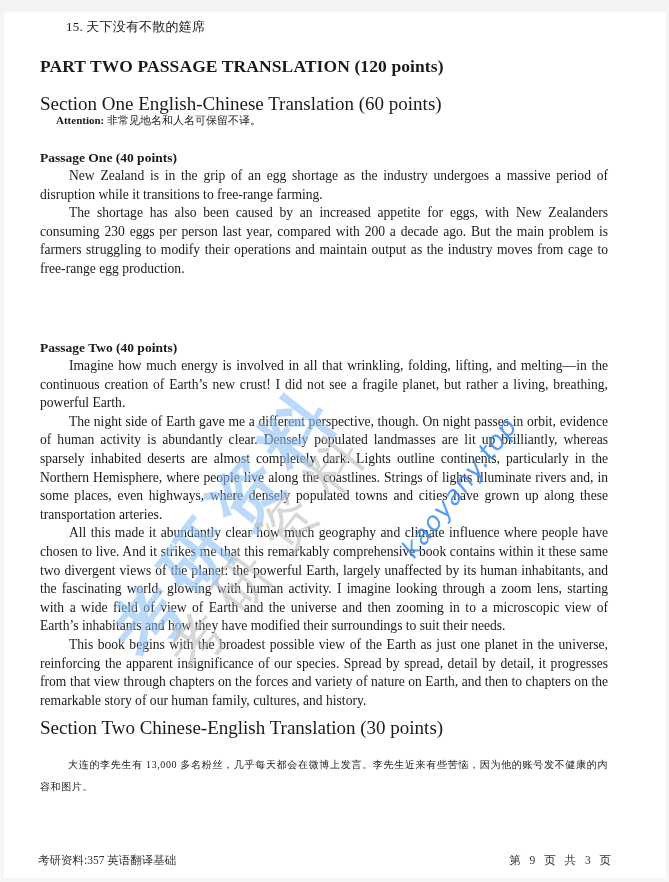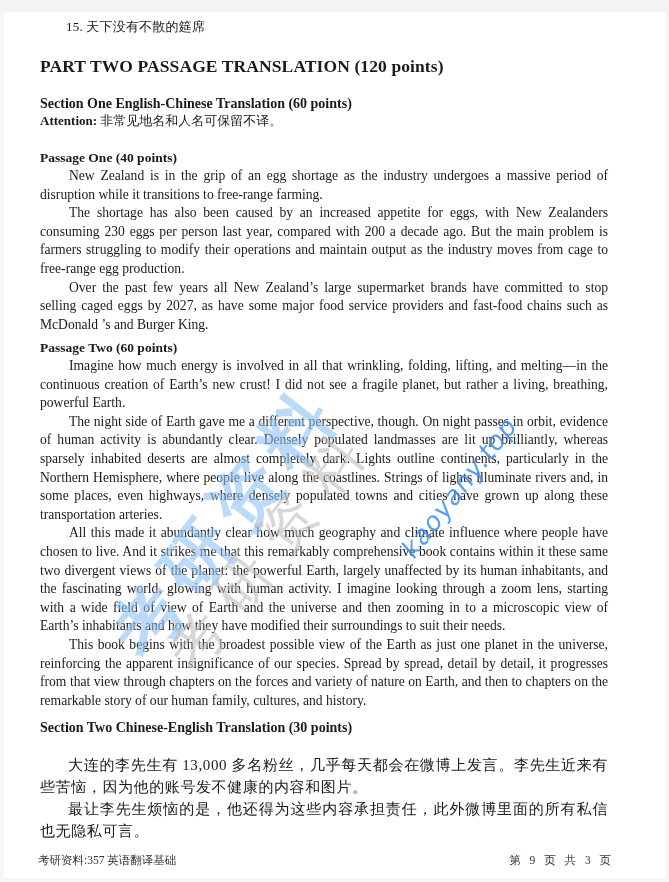--- a/index.html
+++ b/index.html
@@ -38,43 +38,44 @@
   }
   .part-title {
     position: absolute;
     left: 40px;
     top: 56px;
     font-size: 17.5px;
     font-weight: bold;
     letter-spacing: 0.1px;
   }
   .section-title {
-    font-size: 14px;
-    font-weight: bold;
+    font-size: 19px;
+    font-weight: normal;
     line-height: 17px;
   }
   .attention {
-    font-size: 13px;
+    font-size: 11px;
     line-height: 17px;
+    margin-left: 16px;
   }
   .attention b { font-weight: bold; }
   .passage-title {
     font-size: 13.5px;
     font-weight: bold;
     line-height: 18px;
   }
   p.para {
     margin: 0;
     font-size: 13.6px;
     line-height: 18.6px;
     text-align: justify;
     text-indent: 29px;
   }
   p.para.zh {
-    font-size: 15px;
+    font-size: 10px;
     line-height: 22px;
     letter-spacing: 0.6px;
     text-indent: 28px;
   }
   .blk { position: absolute; left: 40px; width: 568px; }
   .footer-left {
     position: absolute;
     left: 38px;
     top: 853px;
     font-size: 11.5px;
@@ -135,38 +136,36 @@
   <div class="attention">
     <b>Attention:</b>
     <span>非常见地名和人名可保留不译。</span>
   </div>
 </div>
 
 <div class="blk" style="top:149px;">
   <div class="passage-title">Passage One (40 points)</div>
   <p class="para">New Zealand is in the grip of an egg shortage as the industry undergoes a massive period of disruption while it transitions to free-range farming.</p>
   <p class="para">The shortage has also been caused by an increased appetite for eggs, with New Zealanders consuming 230 eggs per person last year, compared with 200 a decade ago. But the main problem is farmers struggling to modify their operations and maintain output as the industry moves from cage to free-range egg production.</p>
-  <p class="para">Over the past few years all New Zealand’s large supermarket brands have committed to stop selling caged eggs by 2027, as have some major food service providers and fast-food chains such as McDonald ’s and Burger King.</p>
 </div>
 
 <div class="blk" style="top:339px;">
-  <div class="passage-title">Passage Two (60 points)</div>
+  <div class="passage-title">Passage Two (40 points)</div>
   <p class="para">Imagine how much energy is involved in all that wrinkling, folding, lifting, and melting—in the continuous creation of Earth’s new crust! I did not see a fragile planet, but rather a living, breathing, powerful Earth.</p>
   <p class="para">The night side of Earth gave me a different perspective, though. On night passes in orbit, evidence of human activity is abundantly clear. Densely populated landmasses are lit up brilliantly, whereas sparsely inhabited deserts are almost completely dark. Lights outline continents, particularly in the Northern Hemisphere, where people live along the coastlines. Strings of lights illuminate rivers and, in some places, even highways, where densely populated towns and cities have grown up along these transportation arteries.</p>
   <p class="para">All this made it abundantly clear how much geography and climate influence where people have chosen to live. And it strikes me that this remarkably comprehensive book contains within it these same two divergent views of the planet: the powerful Earth, largely unaffected by its human inhabitants, and the fascinating world, glowing with human activity. I imagine looking through a zoom lens, starting with a wide field of view of Earth and the universe and then zooming in to a microscopic view of Earth’s inhabitants and how they have modified their surroundings to suit their needs.</p>
   <p class="para">This book begins with the broadest possible view of the Earth as just one planet in the universe, reinforcing the apparent insignificance of our species. Spread by spread, detail by detail, it progresses from that view through chapters on the forces and variety of nature on Earth, and then to chapters on the remarkable story of our human family, cultures, and history.</p>
 </div>
 
 <div class="blk" style="top:719px;">
   <div class="section-title">Section Two Chinese-English Translation (30 points)</div>
 </div>
 
 <div class="blk" style="top:754px;">
   <p class="para zh">大连的李先生有 13,000 多名粉丝，几乎每天都会在微博上发言。李先生近来有些苦恼，因为他的账号发不健康的内容和图片。</p>
-  <p class="para zh">最让李先生烦恼的是，他还得为这些内容承担责任，此外微博里面的所有私信也无隐私可言。</p>
 </div>
 
 <div class="footer-left">考研资料:357 英语翻译基础</div>
 <div class="footer-right">第 9 页   共 3 页</div>
 
 <div class="watermark wm-cjk" style="left:90px; top:620px; font-size:70px; letter-spacing:10px;">考研资料</div>
 <div class="watermark wm-gray" style="left:150px; top:640px; font-size:56px; letter-spacing:18px;">考研资料</div>
 <div class="watermark wm-url">kaoyany.top</div>
 
 </body></html>

